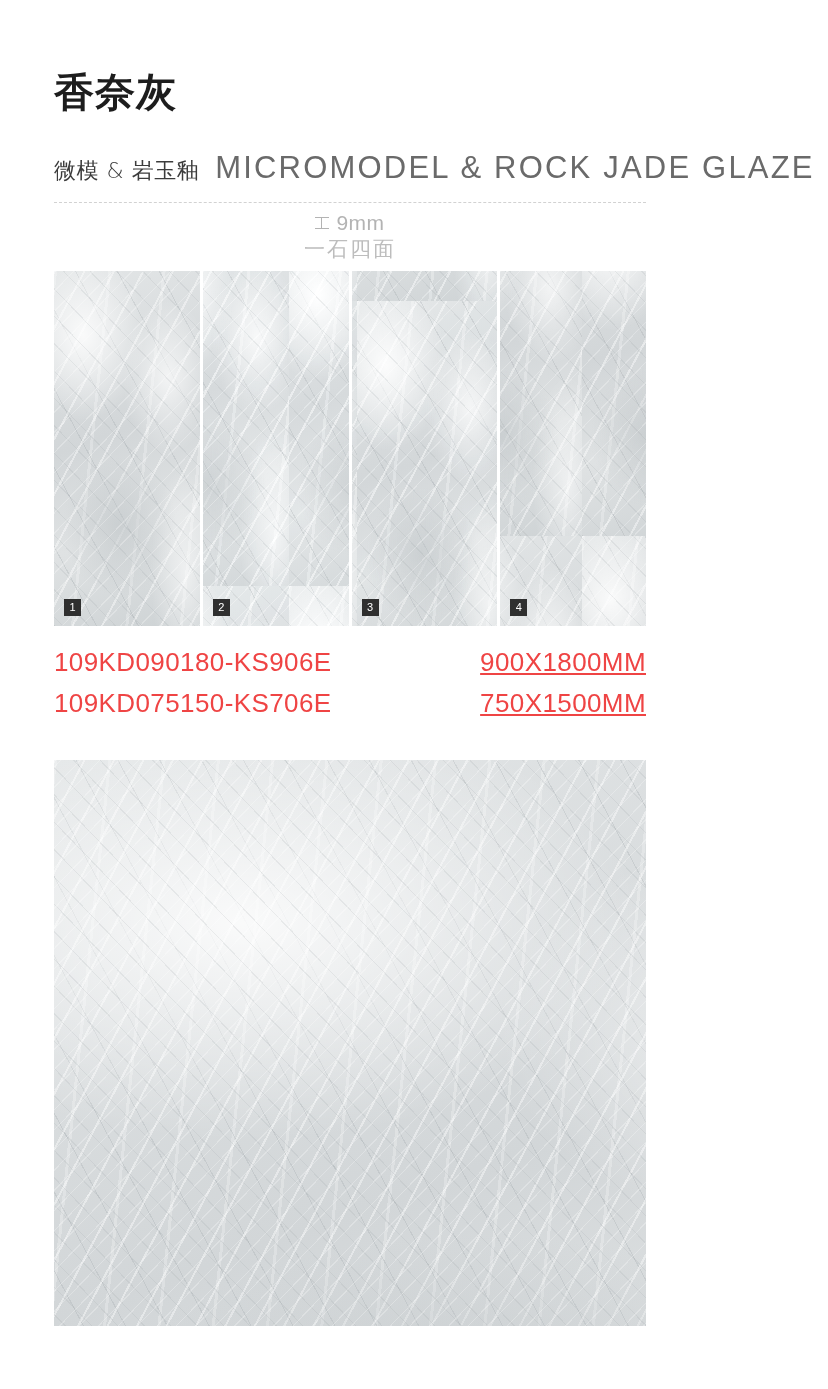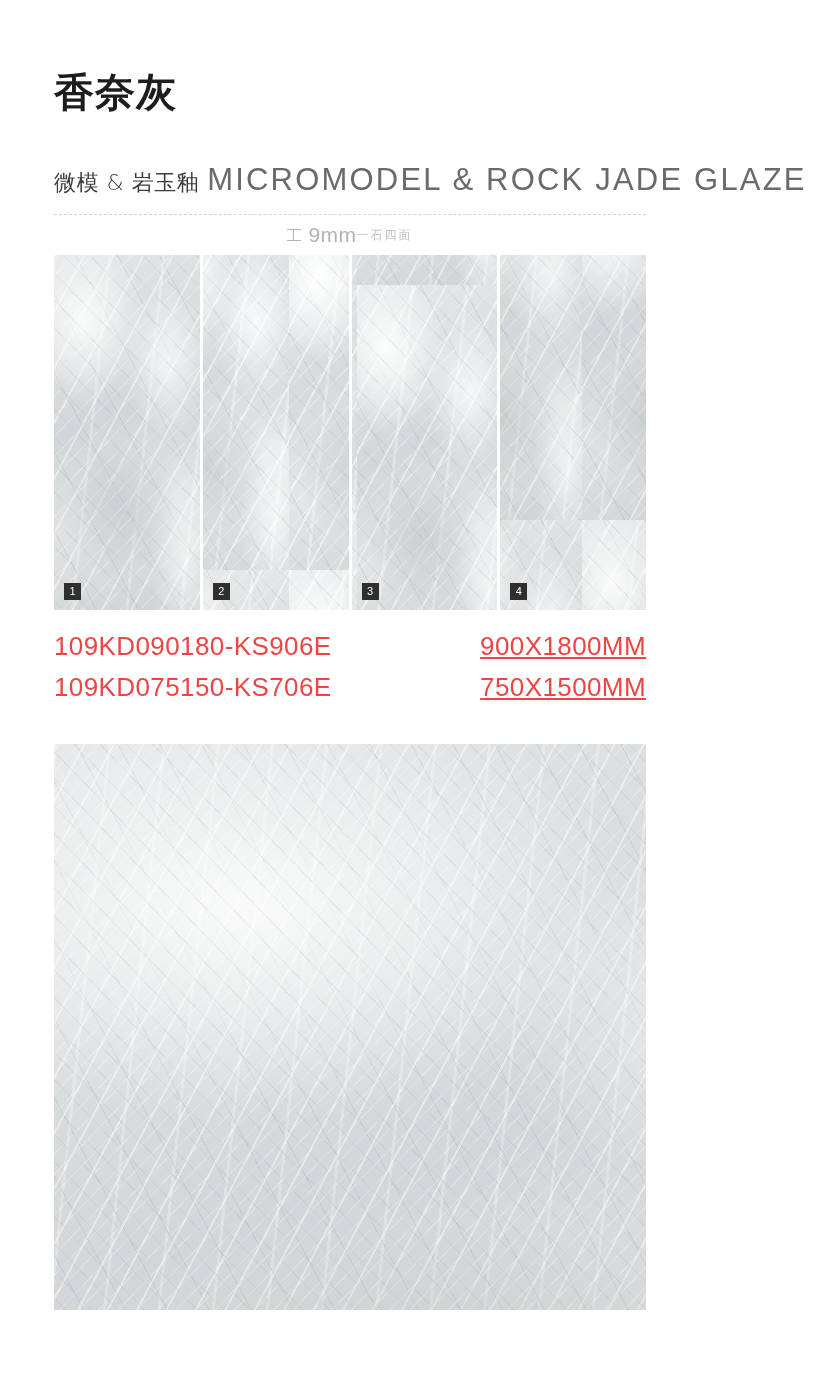--- a/index.html
+++ b/index.html
@@ -30,24 +30,24 @@
   .main-title {
     font-family: "DejaVu Sans", sans-serif;
     font-size: 40px;
     font-weight: 700;
     letter-spacing: 1px;
     color: #1d1d1d;
     line-height: 1.1;
     margin: 0;
   }
   .subtitle-row {
-    margin-top: 48px;
+    margin-top: 36px;
     display: flex;
     align-items: baseline;
-    gap: 8px;
+    gap: 16px;
     font-size: 23px;
     color: #4a4a4a;
     font-weight: 300;
     letter-spacing: 0.5px;
     white-space: nowrap;
   }
   .subtitle-cn {
     font-family: "DejaVu Sans", sans-serif;
     font-size: 22px;
     color: #3c3c3c;
@@ -64,20 +64,21 @@
     border-top: 1px dashed #d2d2d2;
     height: 0;
   }
 
   
   .spec-row {
     display: flex;
     align-items: center;
     justify-content: center;
     color: #b9b9b9;
+    flex-direction: column;
   }
   .thickness {
     display: flex;
     align-items: center;
     gap: 7px;
     font-size: 21px;
     letter-spacing: 0.5px;
     color: #b3b3b3;
   }
   .thickness-icon {
@@ -100,21 +101,21 @@
   .thickness-icon span {
     position: absolute;
     left: 6px;
     top: 3px;
     width: 0;
     height: 12px;
     border-left: 1.5px solid #b3b3b3;
   }
   .faces {
     font-family: "DejaVu Sans", sans-serif;
-    font-size: 12px;
+    font-size: 21px;
     color: #bdbdbd;
     letter-spacing: 2px;
   }
 
   
   .tile-strip {
     margin-top: 8px;
     display: flex;
     gap: 3px;
     height: 355px;

